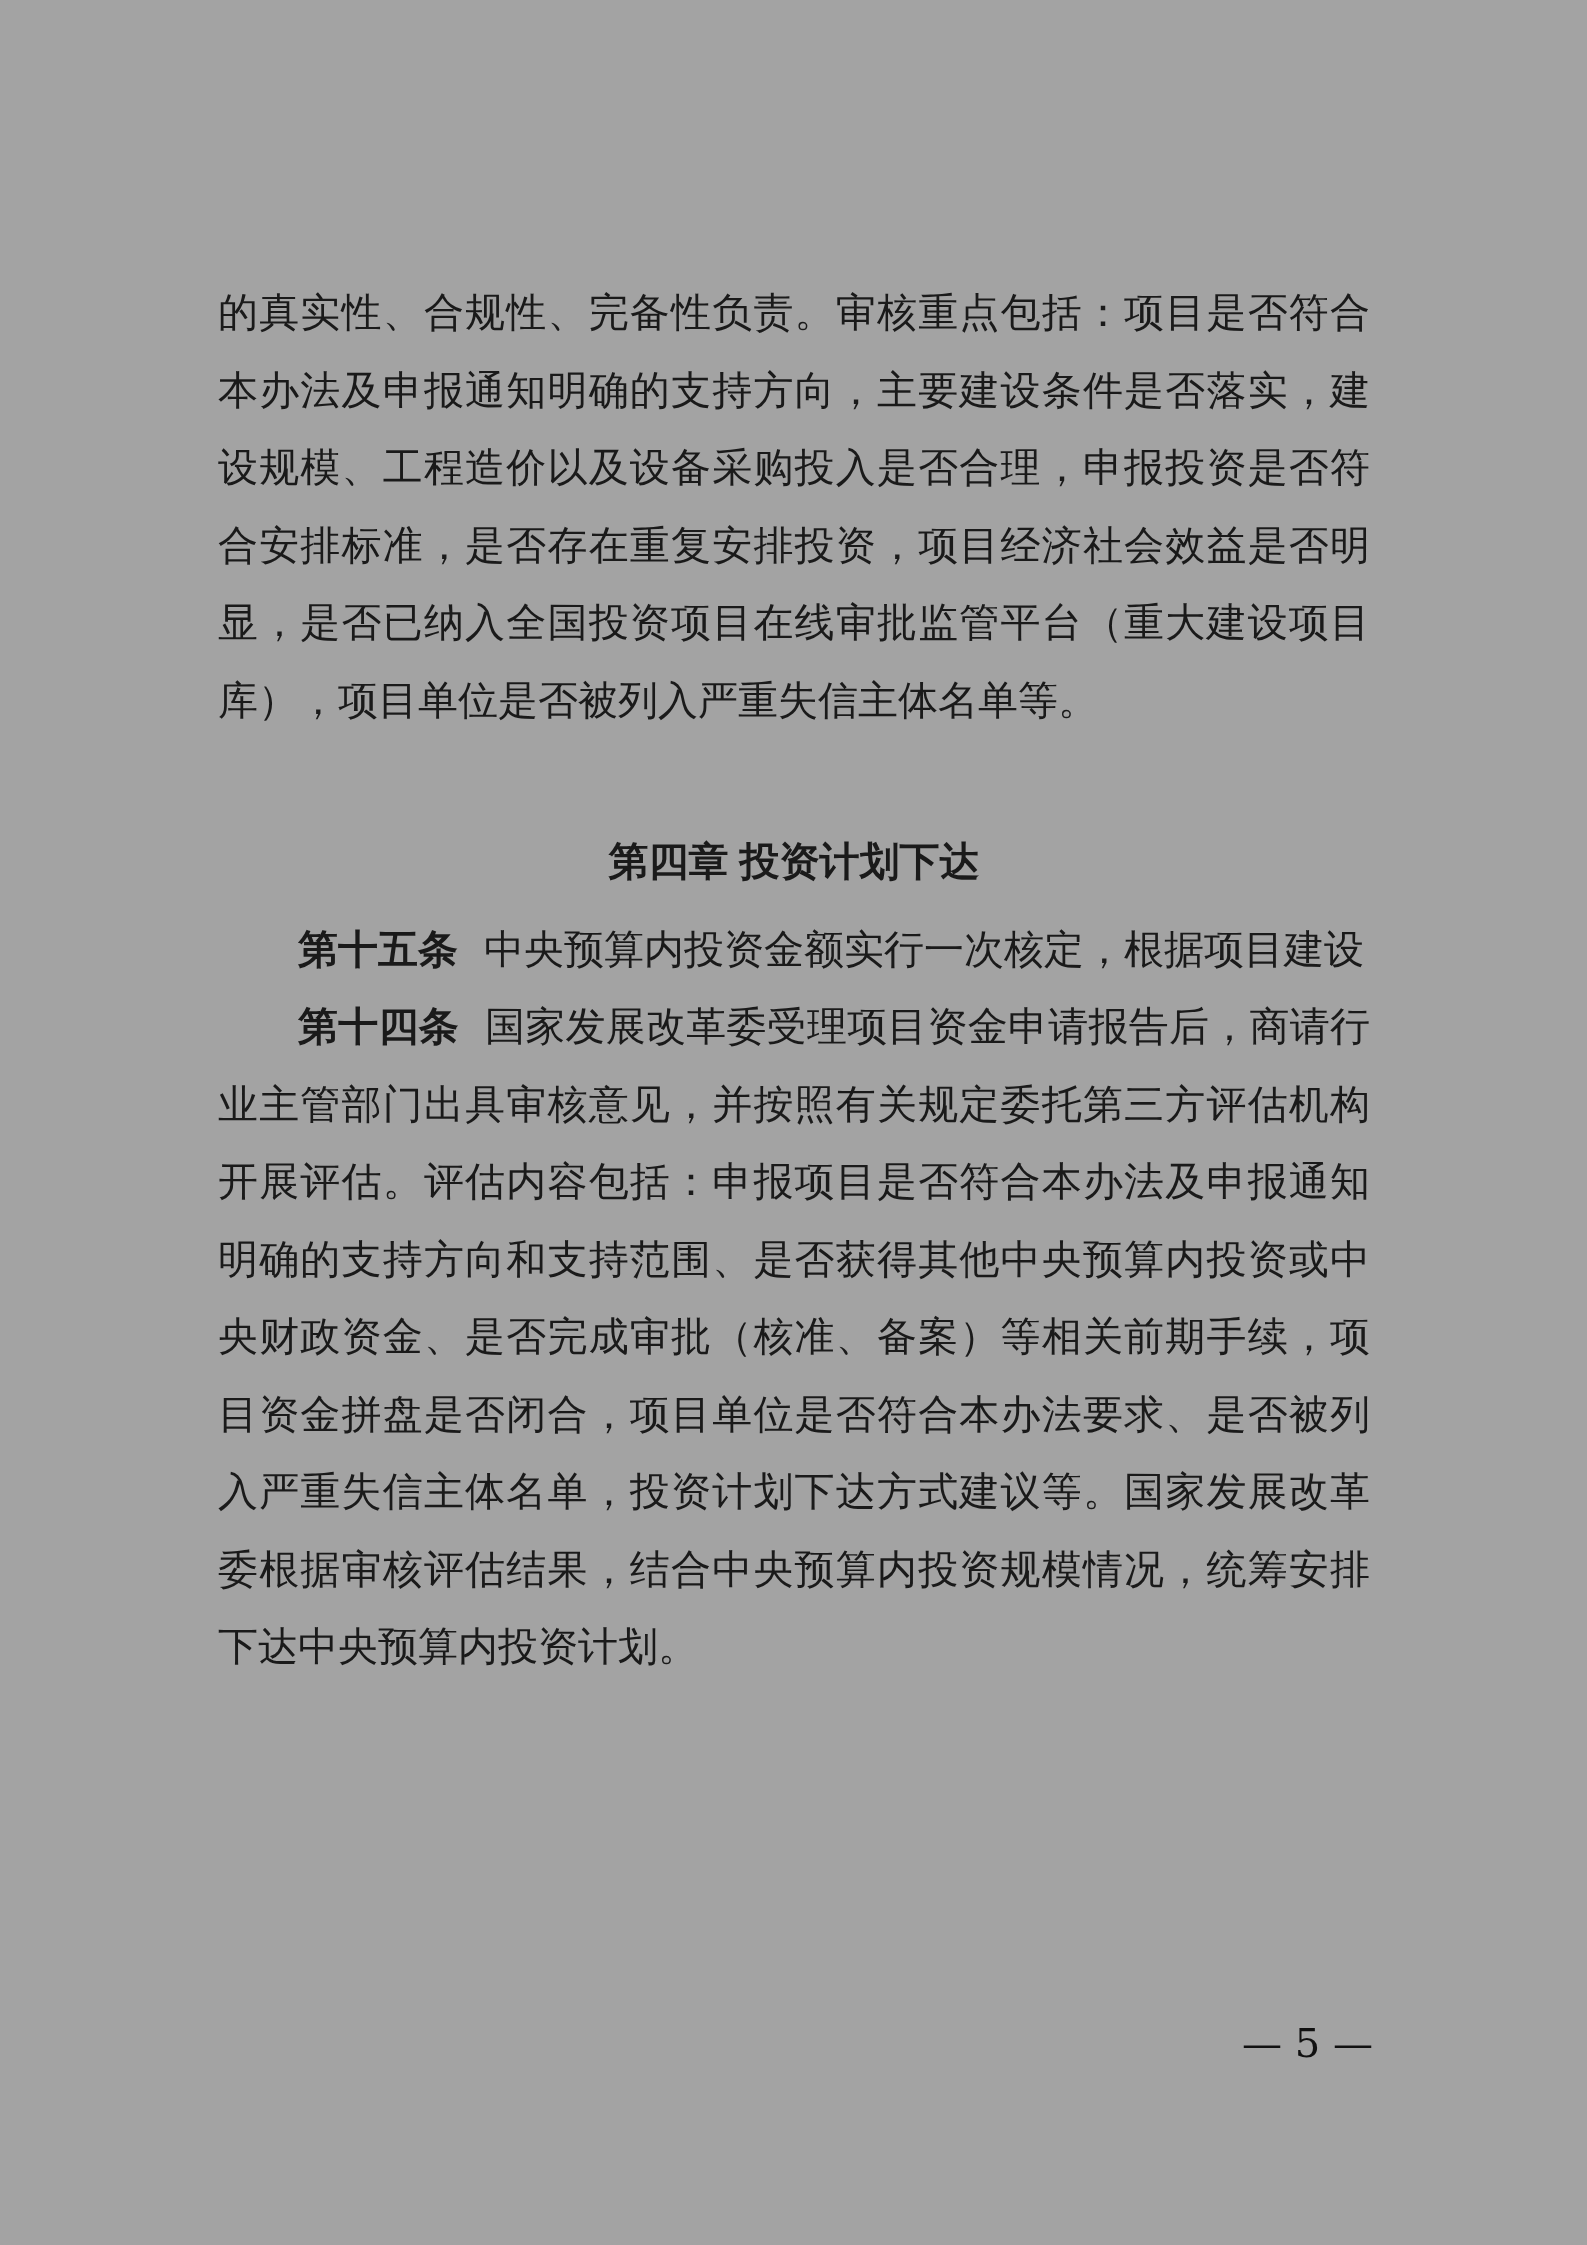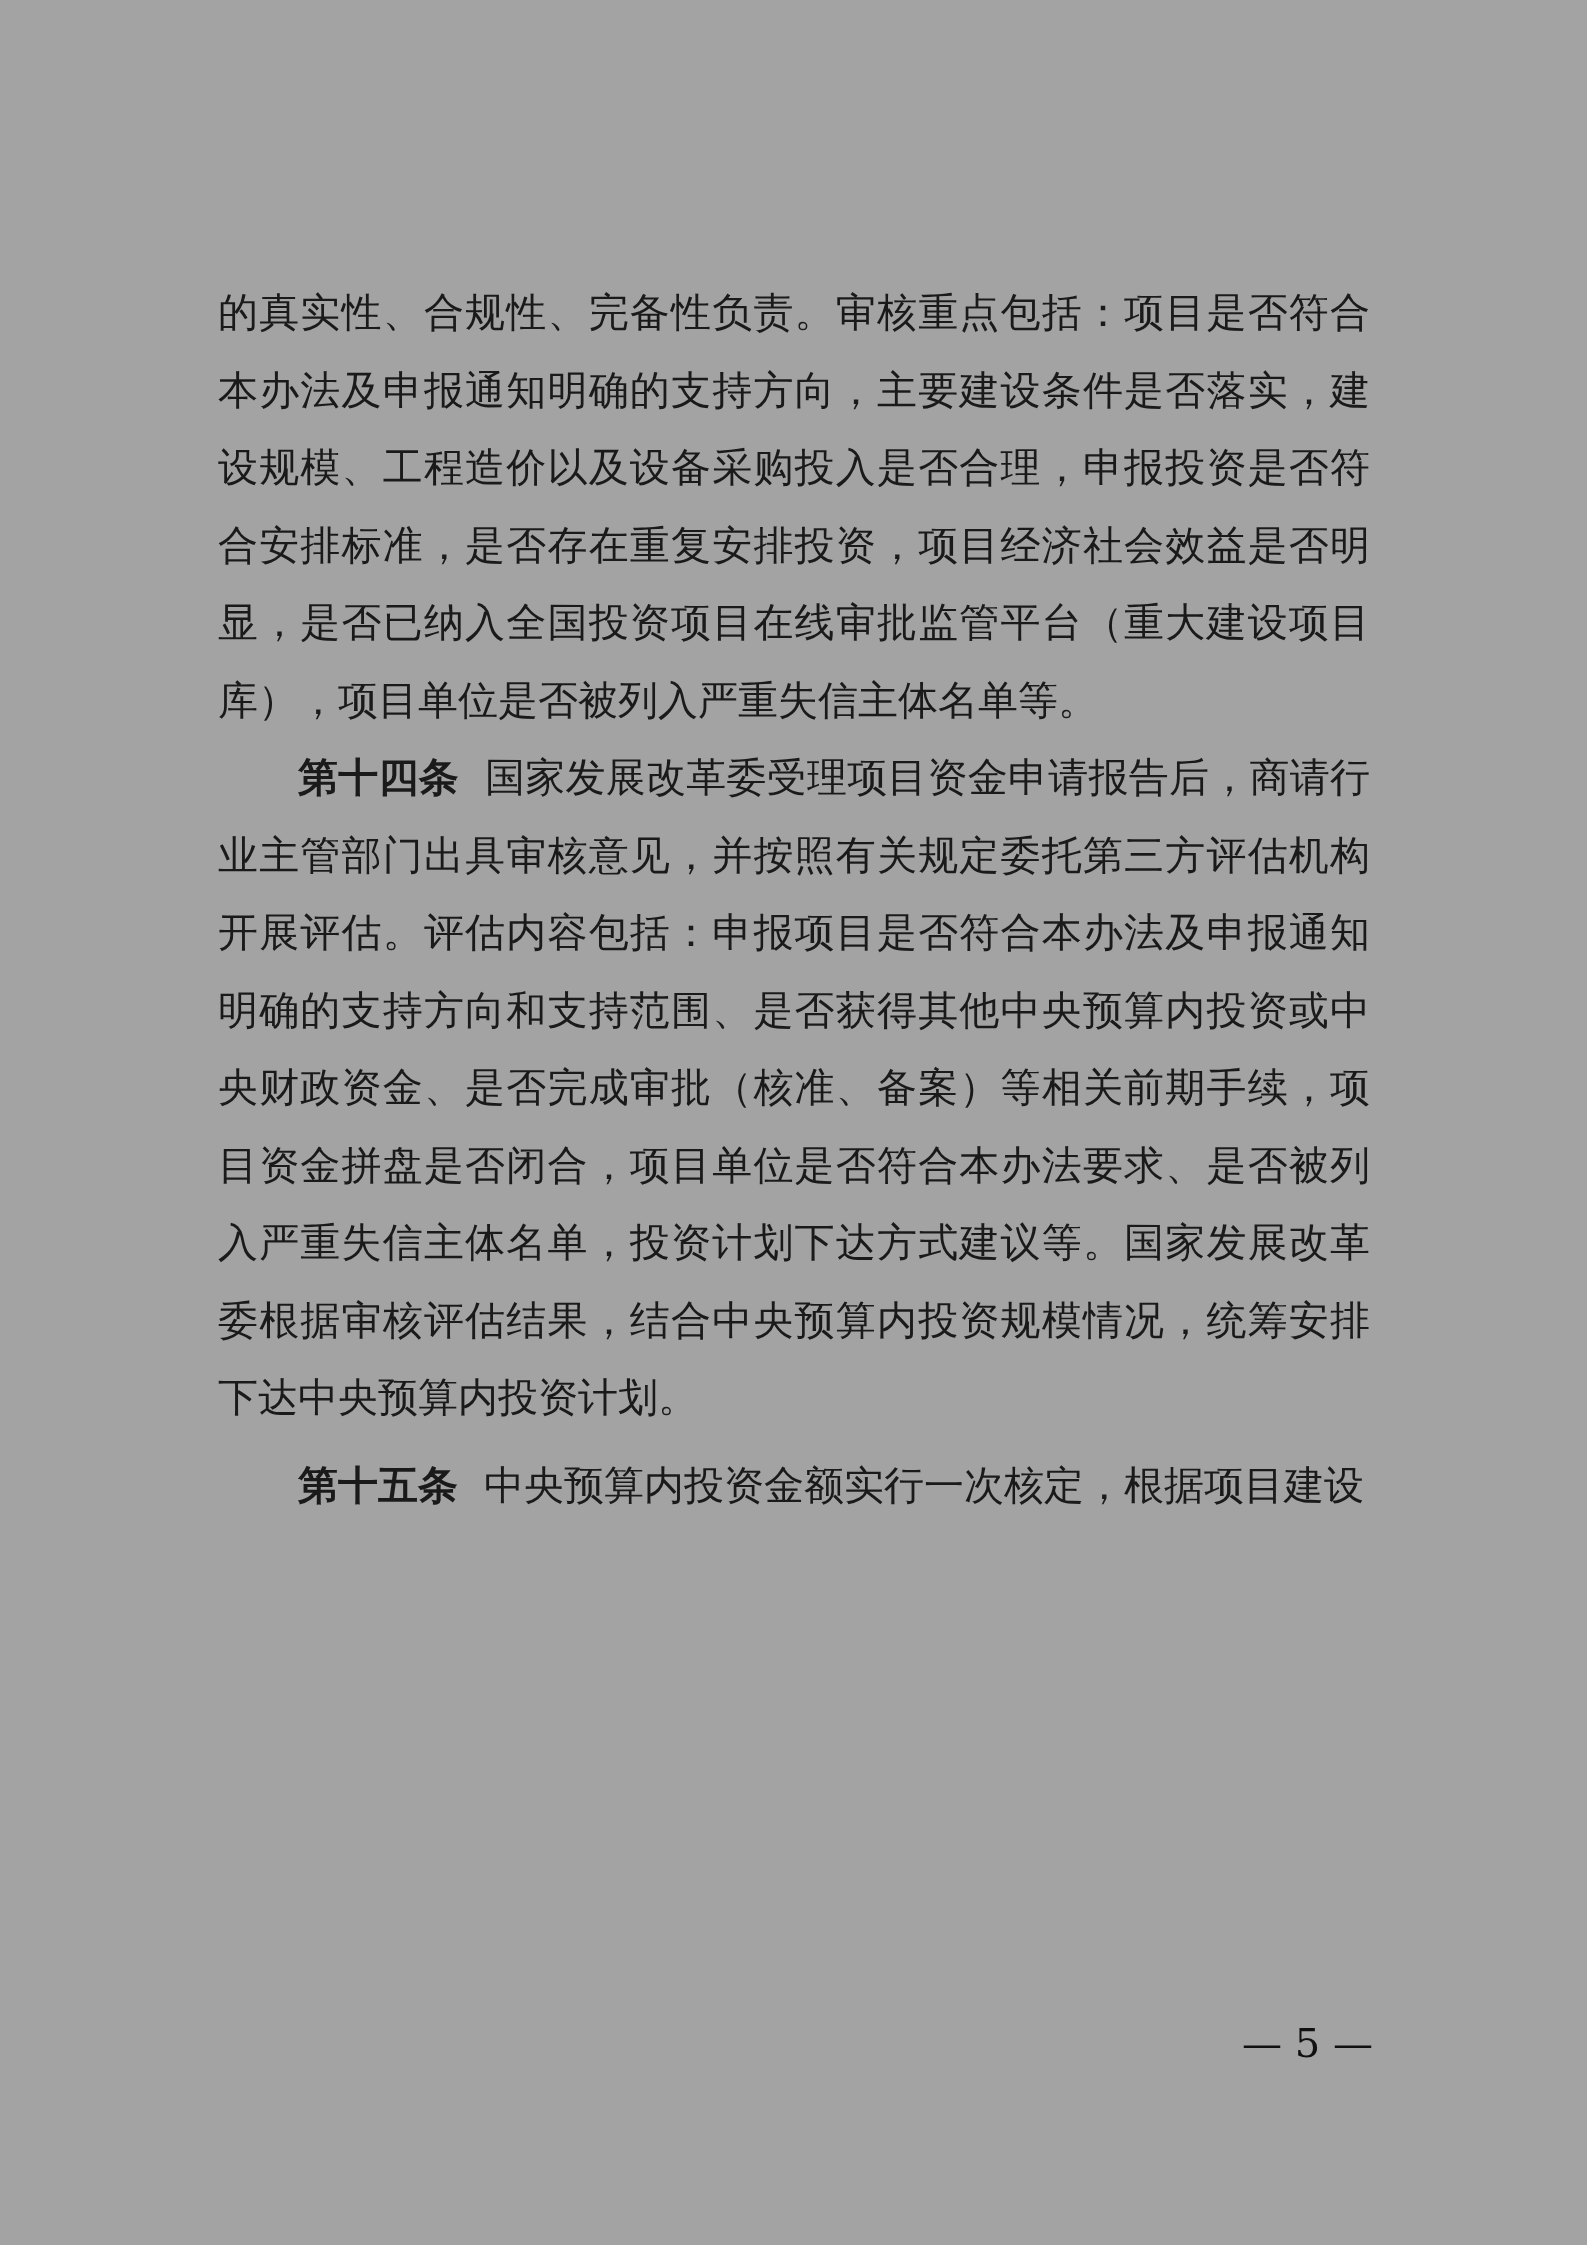--- a/index.html
+++ b/index.html
@@ -57,21 +57,22 @@
 </style>
 </head>
 <body>
 
 <div class="page">
   <div class="content">
 
     <p class="para continuation"><span>的真实性、合规性、完备性负责。审核重点包括：项目是否符合本办法及申报通知明确的支持方向，主要建设条件是否落实，建设规模、工程造价以及设备采购投入是否合理，申报投资是否符合安排标准，是否存在重复安排投资，项目经济社会效益是否明显，是否已纳入全国投资项目在线审批监管平台（重大建设项目库），项目单位是否被列入严重失信主体名单等。</span></p>
 
 
+    <h2 class="chapter">第四章 投资计划下达</h2>
+
+    <p class="para article last"><span class="article-label">第十五条</span><span>中央预算内投资金额实行一次核定，根据项目建设</span></p>
 
     <p class="para article"><span class="article-label">第十四条</span><span>国家发展改革委受理项目资金申请报告后，商请行业主管部门出具审核意见，并按照有关规定委托第三方评估机构开展评估。评估内容包括：申报项目是否符合本办法及申报通知明确的支持方向和支持范围、是否获得其他中央预算内投资或中央财政资金、是否完成审批（核准、备案）等相关前期手续，项目资金拼盘是否闭合，项目单位是否符合本办法要求、是否被列入严重失信主体名单，投资计划下达方式建议等。国家发展改革委根据审核评估结果，结合中央预算内投资规模情况，统筹安排下达中央预算内投资计划。</span></p>
-
-    <p class="para article last"><span class="article-label">第十五条</span><span>中央预算内投资金额实行一次核定，根据项目建设</span></p>
 
   </div>
 
   <div class="page-number">— 5 —</div>
 </div>
 
 </body></html>

